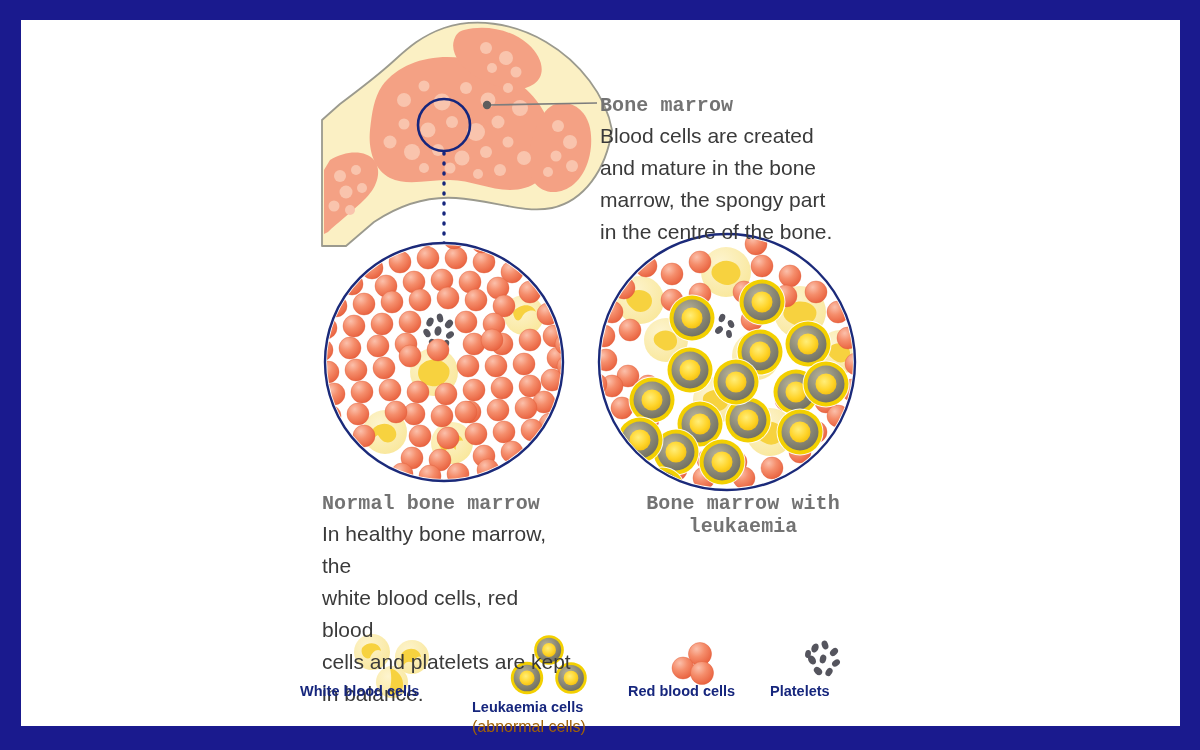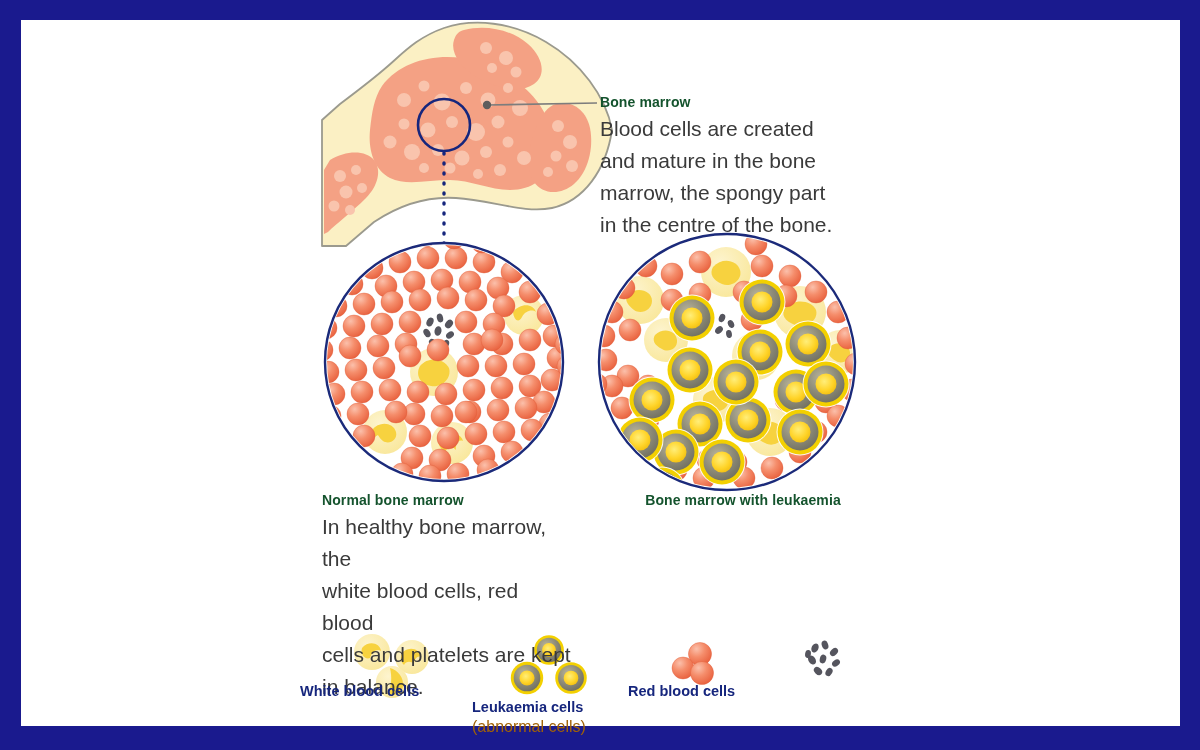--- a/index.html
+++ b/index.html
@@ -34,26 +34,26 @@
   .art {
     position: absolute;
     left: 0; top: 0;
     width: 1200px; height: 750px;
     pointer-events: none;
   }
 
   
   .txt-block { position: absolute; }
   .txt-head {
-    color: #14532d;
+    color: #737373;
     font-weight: bold;
-    font-size: 14px;
+    font-size: 20px;
     letter-spacing: 0.1px;
     margin: 0 0 3px 0;
-    font-family: Liberation Sans, sans-serif;
+    font-family: Liberation Mono, monospace;
   }
   .txt-body {
     color: #3a3a3a;
     font-size: 21px;
     line-height: 1.52;
     margin: 0;
     font-family: "Liberation Sans", sans-serif;
     white-space: pre-line;
   }
 
@@ -555,15 +555,20 @@
     <div class="legend-item" id="legend-1">
       <div class="legend-swatch"></div>
       <span class="legend-label">Leukaemia cells</span>
       <span class="sub">(abnormal cells)</span>
     </div>
     <div class="legend-item" id="legend-2">
       <div class="legend-swatch"></div>
       <span class="legend-label">Red blood cells</span>
       <span class="sub"></span>
     </div>
+    <div class="legend-item" id="legend-3">
+      <div class="legend-swatch"></div>
+      <span class="legend-label">Platelets</span>
+      <span class="sub"></span>
+    </div>
   </div>
 
 </div>
 
 </body></html>

